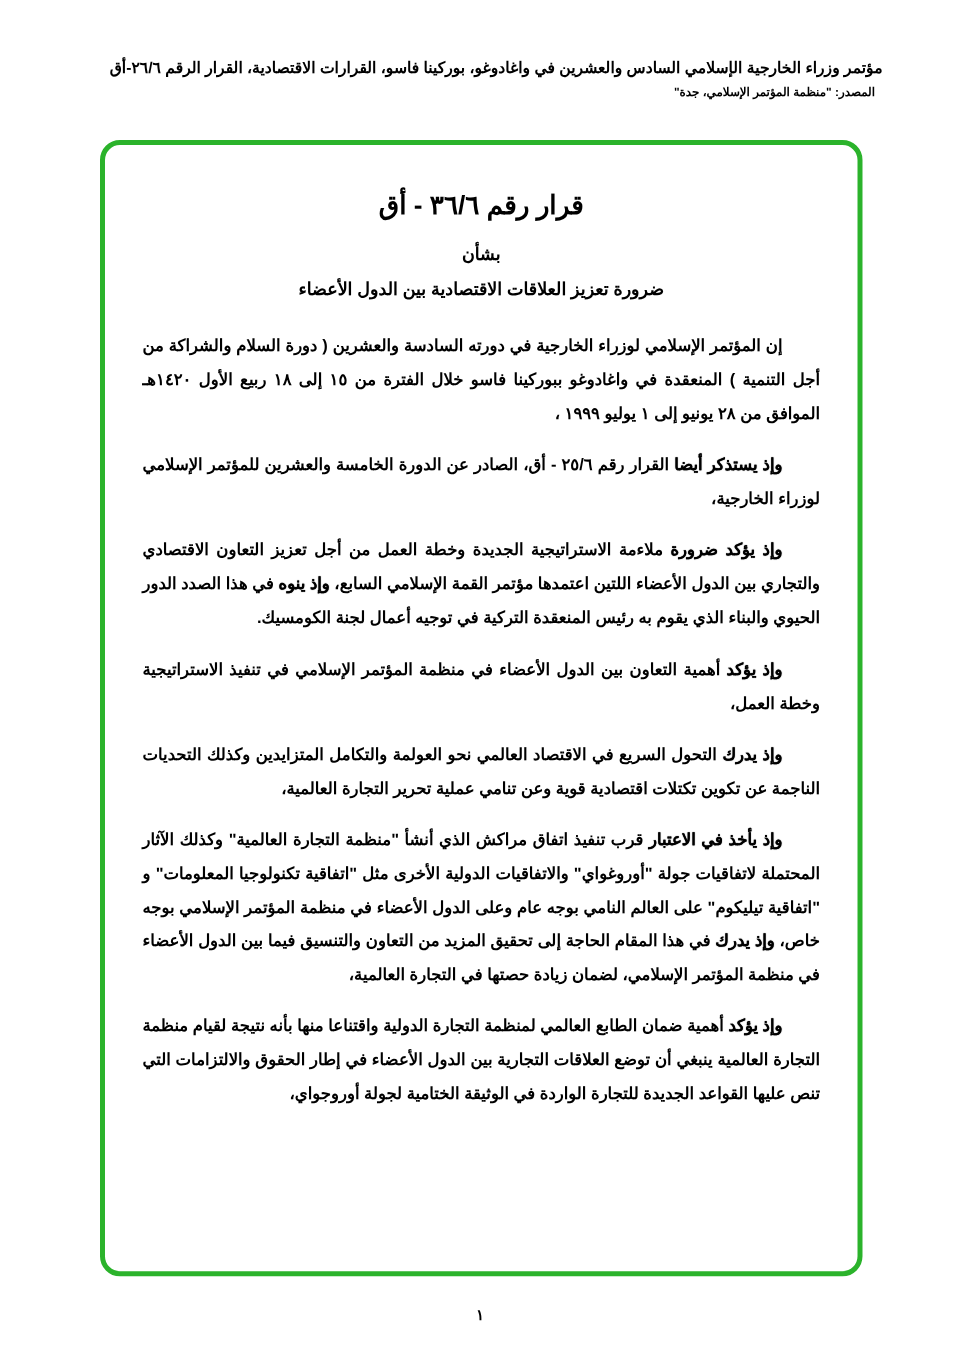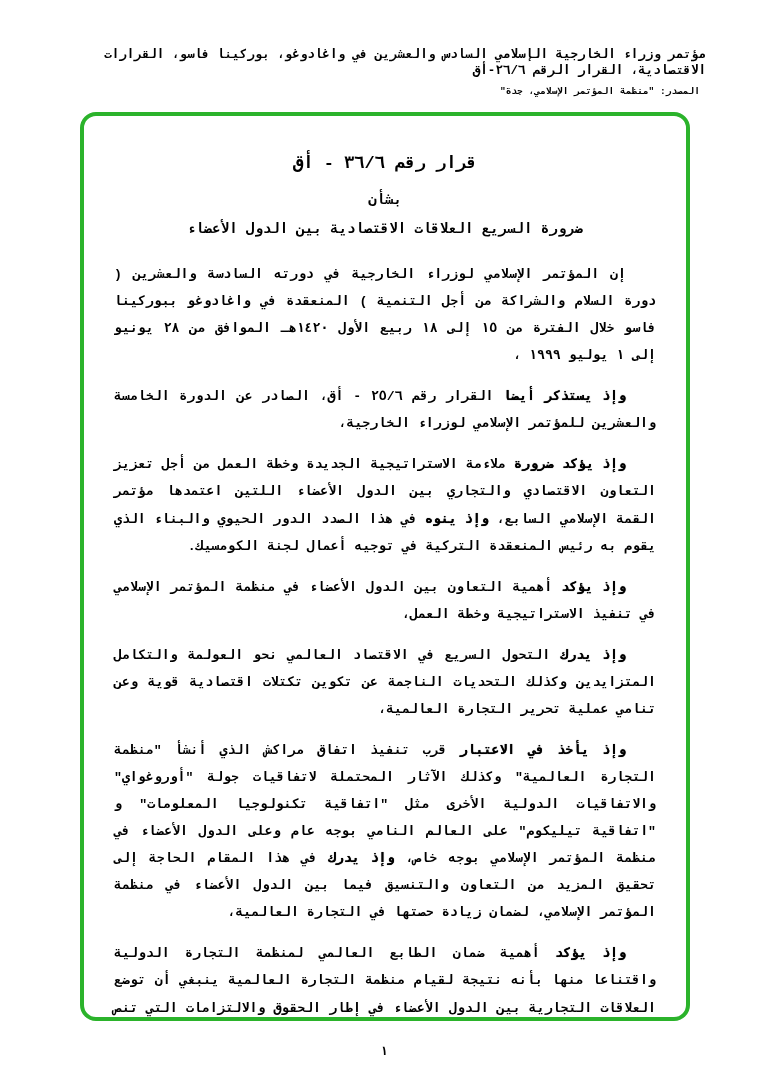--- a/index.html
+++ b/index.html
@@ -3,21 +3,21 @@
 <meta charset="utf-8">
 <style>
   :root { --green: #2bb32b; }
   * { box-sizing: border-box; }
   html, body { margin: 0; padding: 0; background: #ffffff; }
   .page {
     position: relative;
     width: 716px;
     height: 1085px;
     background: #ffffff;
-    font-family: Liberation Mono, monospace;
+    font-family: Liberation Sans, sans-serif;
     color: #000;
     margin: 0 auto;
     overflow: hidden;
   }
   .page-header {
     position: absolute;
     top: 46px;
     right: 36px;
     left: 36px;
     direction: rtl;
@@ -44,21 +44,21 @@
     border-radius: 16px;
     padding: 26px 30px 20px 30px;
     direction: rtl;
     overflow: hidden;
   }
   .titles {
     text-align: center;
     font-weight: bold;
   }
   .doc-title {
-    font-size: 17px;
+    font-size: 21px;
     margin: 10px 0 18px 0;
   }
   .doc-sub {
     font-size: 14px;
     margin: 12px 0;
   }
   .body-text {
     margin-top: 24px;
     font-size: 13.2px;
     font-weight: bold;
@@ -90,21 +90,21 @@
 
   <div class="page-header">
     <div class="header-line1">مؤتمر وزراء الخارجية الإسلامي السادس والعشرين في واغادوغو، بوركينا فاسو، القرارات الاقتصادية، القرار الرقم ٢٦/٦-أق</div>
     <div class="header-source">المصدر:  "منظمة المؤتمر الإسلامي، جدة"</div>
   </div>
 
   <div class="frame">
     <div class="titles">
       <div class="doc-title">قرار رقم ٣٦/٦ - أق</div>
       <div class="doc-sub">بشأن</div>
-      <div class="doc-sub">ضرورة السريع العلاقات الاقتصادية بين الدول الأعضاء</div>
+      <div class="doc-sub">ضرورة تعزيز العلاقات الاقتصادية بين الدول الأعضاء</div>
     </div>
 
     <div class="body-text">
         <p class="para"><span>إن المؤتمر الإسلامي لوزراء الخارجية في دورته السادسة والعشرين ( دورة السلام والشراكة من أجل التنمية ) المنعقدة في واغادوغو ببوركينا فاسو خلال الفترة من ١٥ إلى ١٨ ربيع الأول ١٤٢٠هـ الموافق من ٢٨ يونيو إلى ١ يوليو ١٩٩٩ ،</span></p>
         <p class="para"><span class="em">وإذ يستذكر أيضا</span><span> القرار رقم ٢٥/٦ - أق، الصادر عن الدورة الخامسة والعشرين للمؤتمر الإسلامي لوزراء الخارجية،</span></p>
         <p class="para"><span class="em">وإذ يؤكد ضرورة</span><span> ملاءمة الاستراتيجية الجديدة وخطة العمل من أجل تعزيز التعاون الاقتصادي والتجاري بين الدول الأعضاء اللتين اعتمدها مؤتمر القمة الإسلامي السابع، </span><span class="em">وإذ ينوه</span><span> في هذا الصدد الدور الحيوي والبناء الذي يقوم به رئيس المنعقدة التركية في توجيه أعمال لجنة الكومسيك.</span></p>
         <p class="para"><span class="em">وإذ يؤكد</span><span> أهمية التعاون بين الدول الأعضاء في منظمة المؤتمر الإسلامي في تنفيذ الاستراتيجية وخطة العمل،</span></p>
         <p class="para"><span class="em">وإذ يدرك</span><span> التحول السريع في الاقتصاد العالمي نحو العولمة والتكامل المتزايدين وكذلك التحديات الناجمة عن تكوين تكتلات اقتصادية قوية وعن تنامي عملية تحرير التجارة العالمية،</span></p>
         <p class="para"><span class="em">وإذ يأخذ في الاعتبار</span><span> قرب تنفيذ اتفاق مراكش الذي أنشأ "منظمة التجارة العالمية" وكذلك الآثار المحتملة لاتفاقيات جولة "أوروغواي" والاتفاقيات الدولية الأخرى مثل "اتفاقية تكنولوجيا المعلومات" و "اتفاقية تيليكوم" على العالم النامي بوجه عام وعلى الدول الأعضاء في منظمة المؤتمر الإسلامي بوجه خاص، </span><span class="em">وإذ يدرك</span><span> في هذا المقام الحاجة إلى تحقيق المزيد من التعاون والتنسيق فيما بين الدول الأعضاء في منظمة المؤتمر الإسلامي، لضمان زيادة حصتها في التجارة العالمية،</span></p>
         <p class="para"><span class="em">وإذ يؤكد</span><span> أهمية ضمان الطابع العالمي لمنظمة التجارة الدولية واقتناعا منها بأنه نتيجة لقيام منظمة التجارة العالمية ينبغي أن توضع العلاقات التجارية بين الدول الأعضاء في إطار الحقوق والالتزامات التي تنص عليها القواعد الجديدة للتجارة الواردة في الوثيقة الختامية لجولة أوروجواي،</span></p>

